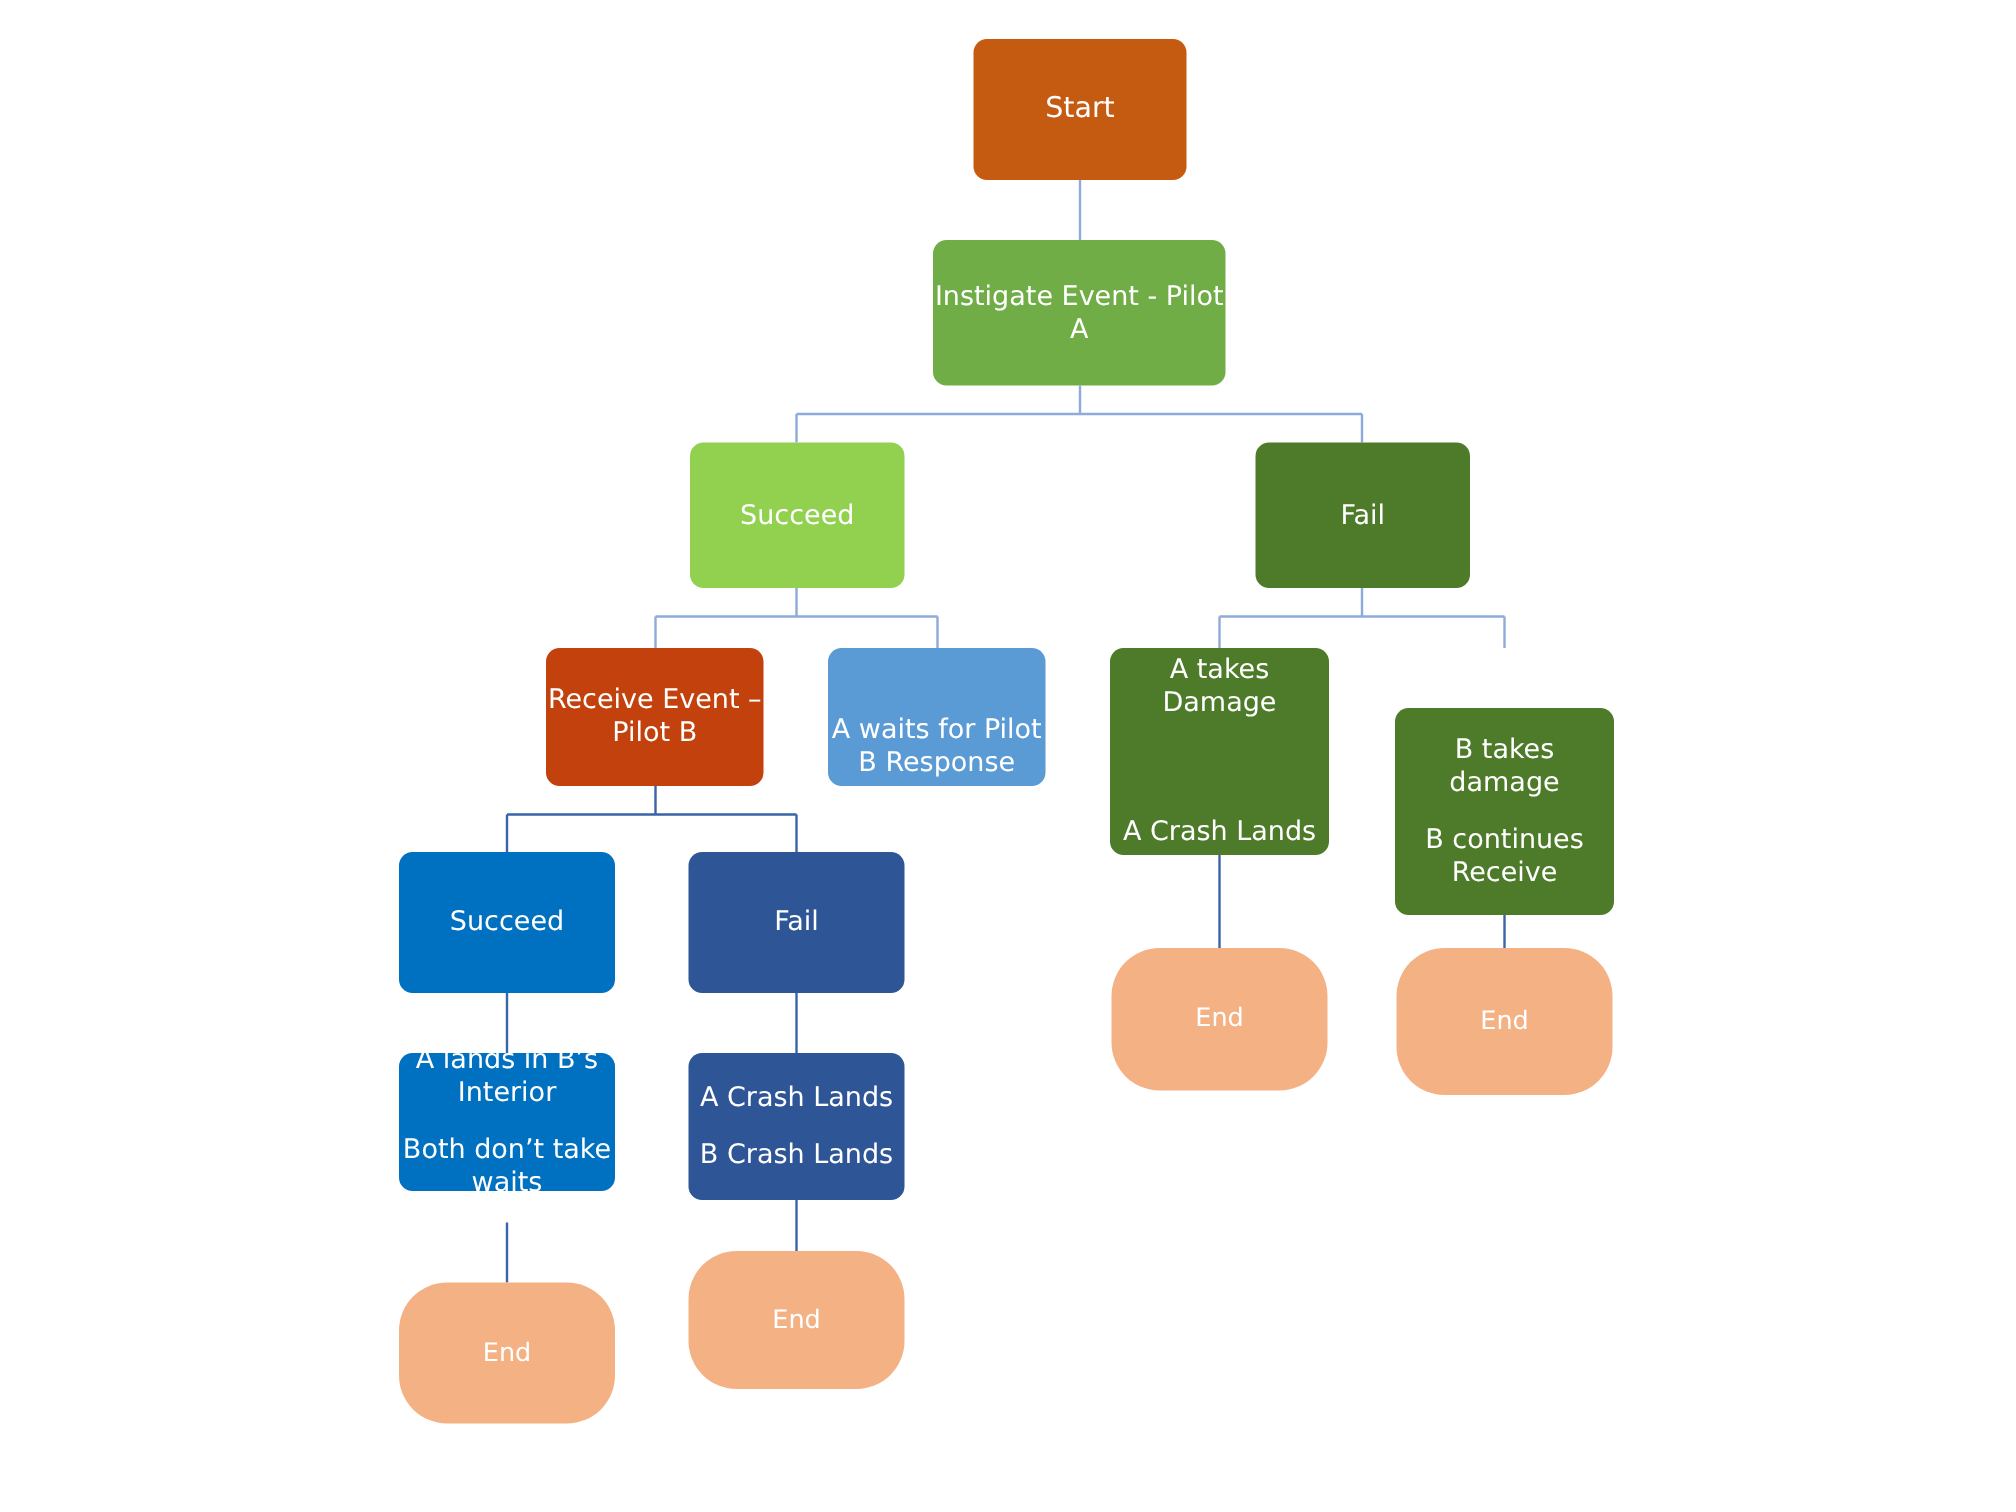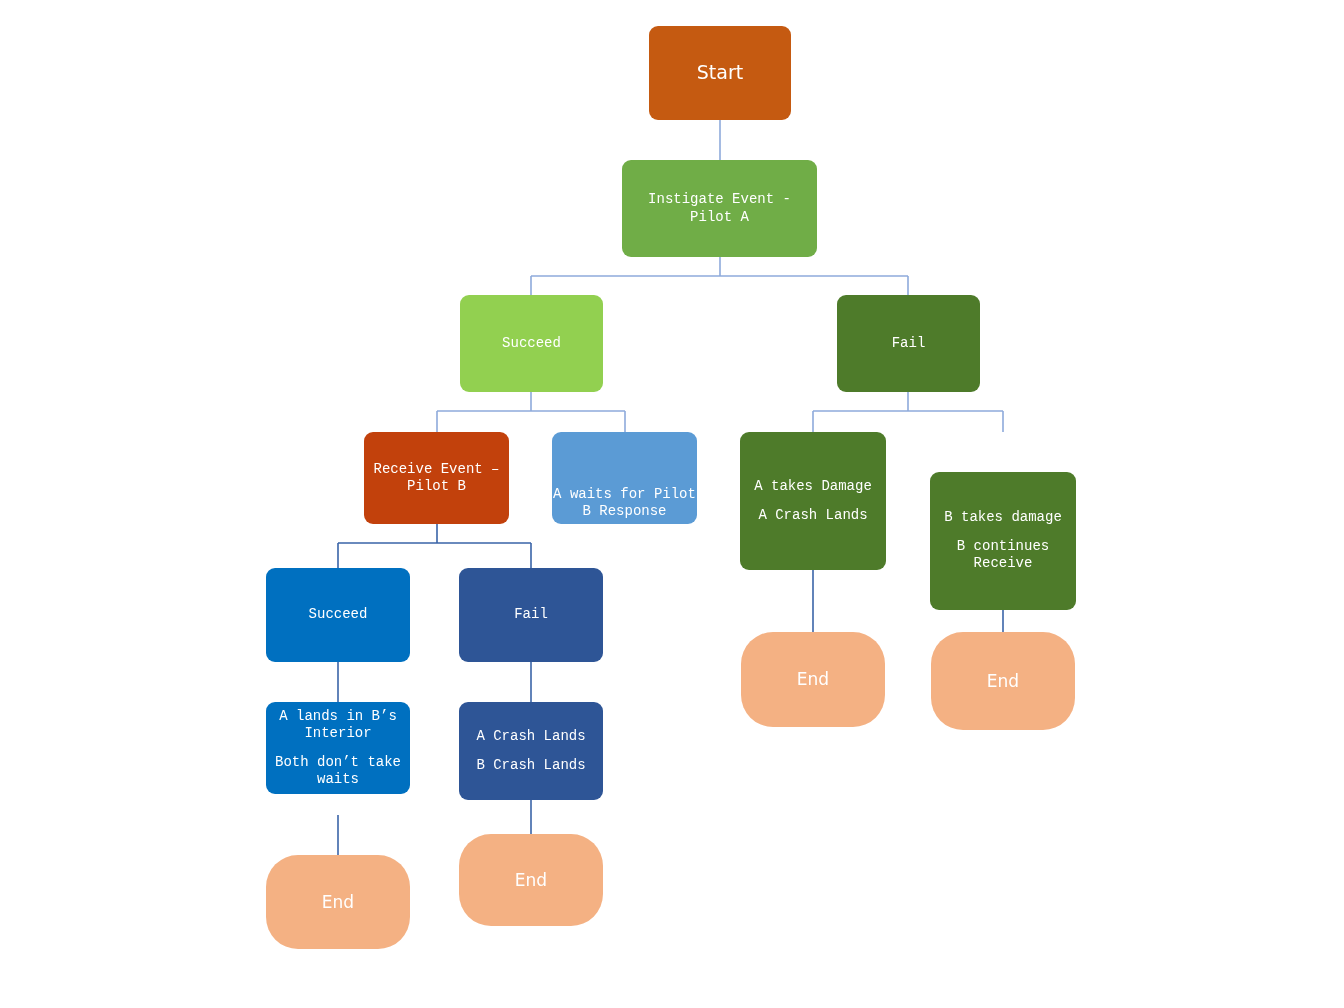--- a/index.html
+++ b/index.html
@@ -48,21 +48,21 @@
     width: 100%;
   }
   .node .para + .para {
     margin-top: 0.85em;
   }
   .para {
     display: block;
     width: 100%;
   }
   .fs-19 { font-size: 19px; }
-  .fs-18 { font-size: 14px; font-family: Liberation Mono, monospace; }
+  .fs-18 { font-size: 18px; }
   .fs-17 { font-size: 17px; border-radius: 32px; }
 </style>
 </head>
 <body>
 
 <div id="canvas">
 
   <svg id="wires" viewBox="0 0 1344 1008" width="1344" height="1008" xmlns="http://www.w3.org/2000/svg">
     <g fill="none" stroke-width="1.6" shape-rendering="geometricPrecision">
 
@@ -107,21 +107,21 @@
   </div>
 
   <div class="node fs-18" style="left:364px; top:432px; width:145px; height:92px; background:#c2410c;">
     <span class="ln">Receive Event – Pilot B</span>
   </div>
 
   <div class="node fs-18" style="left:552px; top:432px; width:145px; height:92px; background:#5B9BD5;justify-content:flex-end;">
     <span class="ln">A waits for Pilot B Response</span>
   </div>
 
-  <div class="node fs-18" style="left:740px; top:432px; width:146px; height:138px; background:#4E7B2A;">
+  <div class="node fs-18" style="left:740px; top:432px; width:146px; height:138px; background:#4E7B2A;justify-content:space-between;">
     <span class="para">A takes Damage</span>
     <span class="para">A Crash Lands</span>
   </div>
 
   <div class="node fs-18" style="left:930px; top:432px; width:146px; height:138px; background:#4E7B2A;margin-top:40px;">
     <span class="para">B takes damage</span>
     <span class="para">B continues Receive</span>
   </div>
 
   <div class="node fs-18" style="left:266px; top:568px; width:144px; height:94px; background:#0070C0;">

